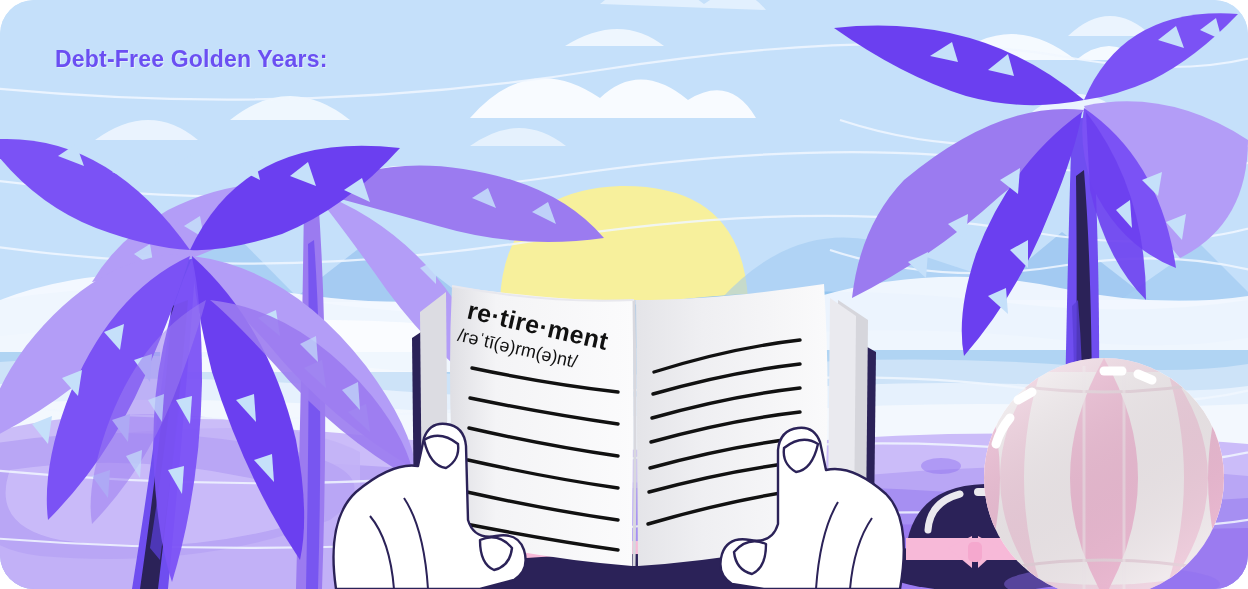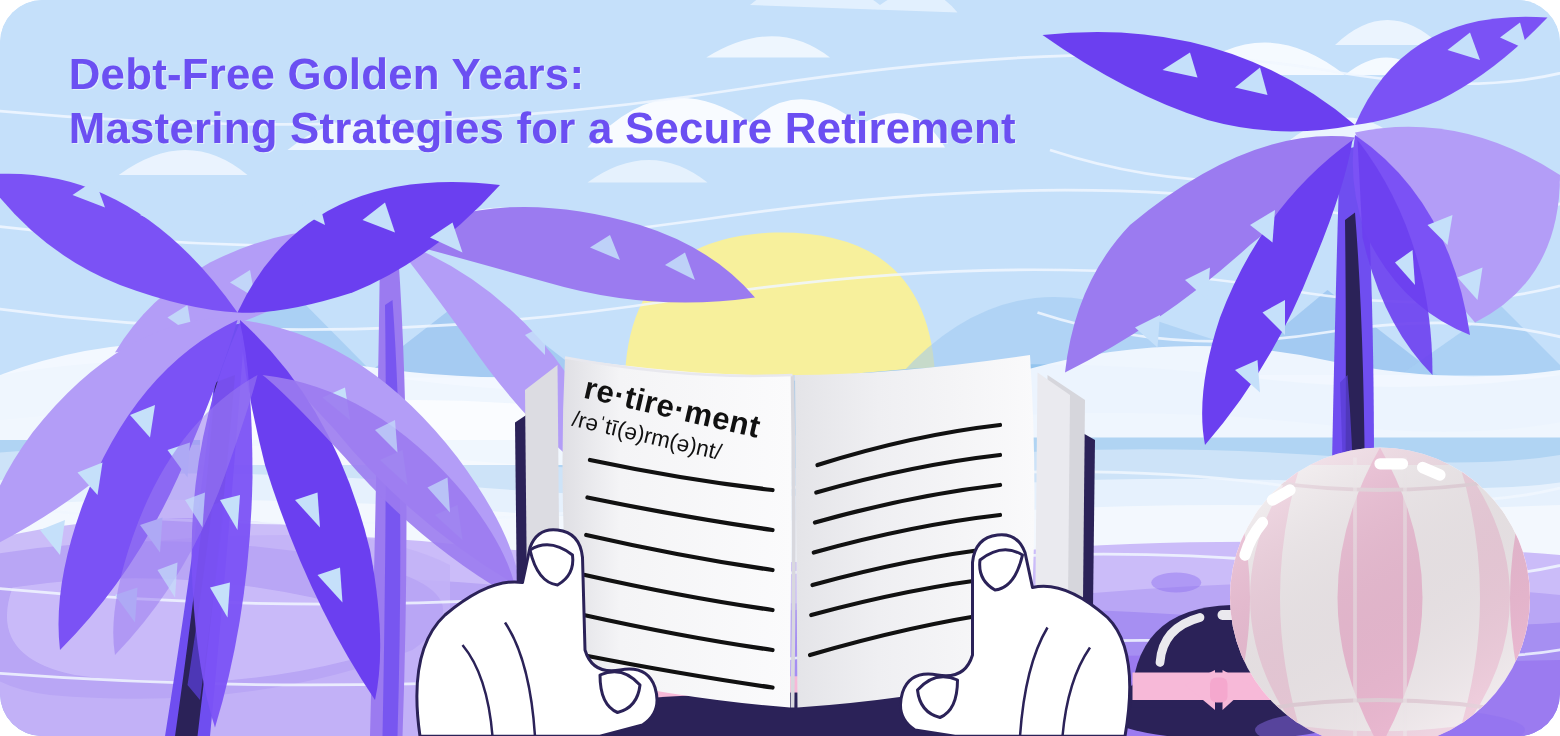--- a/index.html
+++ b/index.html
@@ -16,21 +16,21 @@
   .title-wrap{
     position:absolute;
     left:55px;top:38px;
     width:960px;
     z-index:40;
     pointer-events:none;
   }
   .title-line{
     font-family:"Liberation Sans",sans-serif;
     font-weight:bold;
-    font-size:35px;
+    font-size:23px;
     line-height:43px;
     letter-spacing:0.2px;
     color:#6b4ff2;
     text-shadow:1px 1px 0 rgba(255,255,255,0.45);
     white-space:nowrap;
   }
 </style>
 </head>
 <body>
 
@@ -316,16 +316,15 @@
         <path d="M766 544 Q748 536 734 552 Q736 570 752 574 Q766 568 766 544 Z" fill="#ffffff"></path>
         <path d="M872 518 Q854 544 850 589" fill="none" stroke="#2b2258" stroke-width="2"></path>
         <path d="M838 502 Q820 532 816 589" fill="none" stroke="#2b2258" stroke-width="2"></path>
       </g>
 
     </g>
   </svg>
 
   <div class="title-wrap">
     <div class="title-line">Debt-Free Golden Years:</div>
-    <div class="title-line">Mastering Strategies for a Secure Retirement</div>
   </div>
 
 </div>
 
 </body></html>

